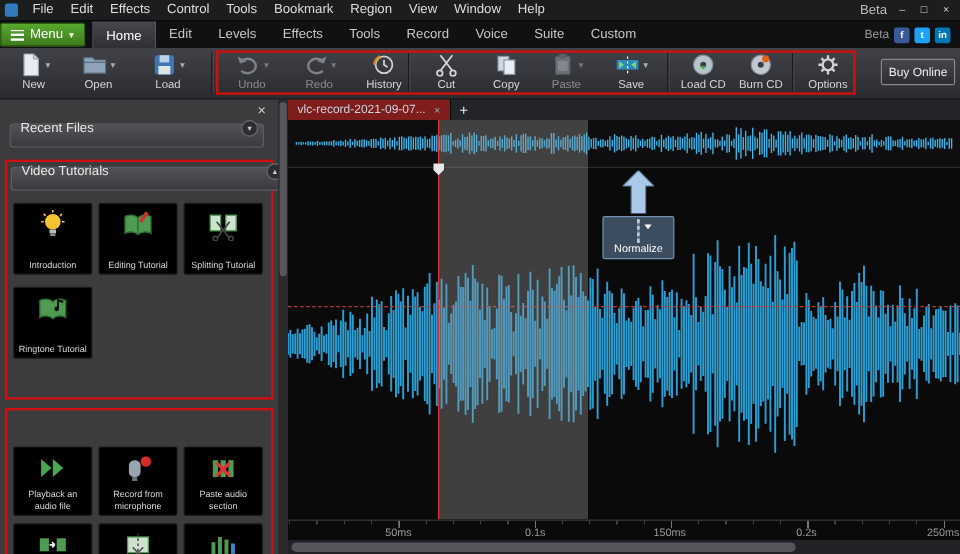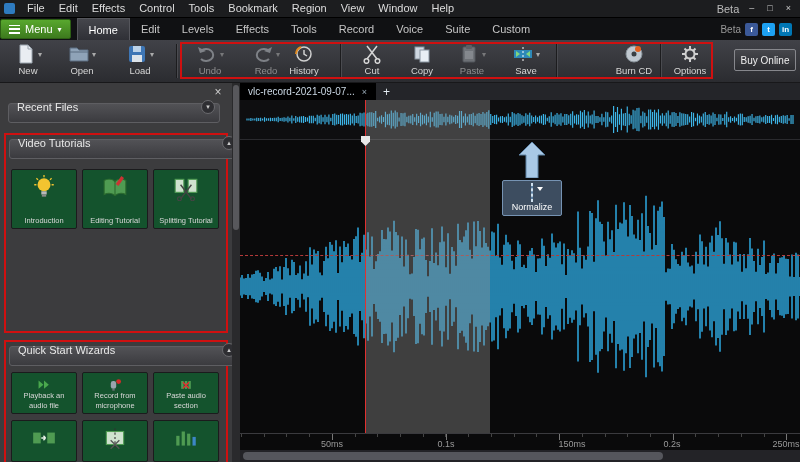--- a/index.html
+++ b/index.html
@@ -43,32 +43,32 @@
   .sb-bar .spacer { flex:1; }
   .sb-circle { width:14px; height:14px; border-radius:50%; background:#2e2e32; border:1px solid #6a6a6e; color:#ccc; font-size:7px; display:flex; align-items:center; justify-content:center; flex:none; }
   .rf-bar { left:8px; top:20px; width:212px; }
   .redbox { position:absolute; left:4px; width:224px; border:2px solid var(--highlight-red); }
   .vt-box { top:50px; height:200px; }
   .qs-box { top:257px; height:200px; }
   .box-header { left:3px; top:4px; width:232px; }
   .cards { position:absolute; left:5px; display:grid; grid-template-columns:repeat(3,66px); column-gap:5px; }
   .vt-cards { top:34px; row-gap:10px; }
   .qs-cards { top:30px; row-gap:6px; }
-  .card { width:66px; background:#14532d; border:1px solid #1b1b1d; border-radius:2px; display:flex; flex-direction:column; align-items:center; padding-top:5px; }
+  .card { width:66px; background:#000000; border:1px solid #1b1b1d; border-radius:2px; display:flex; flex-direction:column; align-items:center; padding-top:5px; }
   .vt-cards .card { height:60px; }
-  .qs-cards .card { height:42px; }
+  .qs-cards .card { height:58px; }
   .card-label { font-size:7.5px; color:#d8d8d8; text-align:center; line-height:1.25; margin-top:auto; padding:0 2px 3px; }
 
   .vscroll { position:absolute; left:232px; top:83px; width:8px; height:379px; background:#2a2a2c; }
   .vthumb { position:absolute; left:1px; top:2px; width:6px; height:145px; background:#58585c; border-radius:3px; }
 
   
   .main { position:absolute; left:240px; top:83px; width:560px; height:379px; background:#0a0a0b; }
   .tabbar { position:absolute; top:0; left:0; right:0; height:17px; background:#242529; display:flex; align-items:center; }
-  .doc-tab { height:17px; background:#000000; border-right:1px solid #000; color:#c9d6e2; font-size:10px; display:flex; align-items:center; gap:7px; padding:0 8px; }
+  .doc-tab { height:17px; background:#7f1d1d; border-right:1px solid #000; color:#c9d6e2; font-size:10px; display:flex; align-items:center; gap:7px; padding:0 8px; }
   .tab-close { color:#9aabb8; font-size:9px; }
   .tab-plus { color:#e6eef4; font-size:12px; padding:0 7px; }
 
   .waveview { position:absolute; top:17px; left:0; width:560px; height:333px; overflow:hidden; }
   .overview { position:absolute; top:0; left:0; width:560px; height:40px; background:#0e0e10; border-bottom:1px solid #2a2a2e; }
   .mainwave { position:absolute; top:40px; left:0; width:560px; height:293px; }
   svg.wave { position:absolute; left:0; top:0; width:100%; height:100%; }
   .dashline { position:absolute; left:0; right:0; top:115px; border-top:1px dashed #b43a3a; }
   .selection { position:absolute; top:0; height:333px; left:125px; width:125px; background:rgba(150,150,150,0.38); }
   .cursor { position:absolute; top:0; height:333px; left:125px; width:1px; background:var(--cursor-red); }
@@ -187,21 +187,21 @@
     <div class="tb-btn dim" style="left:242px">
       <span class="tb-iconrow">
           <svg width="22" height="20" viewBox="0 0 22 20">
             <path d="M17 7a7 6 0 1 0 0 8" fill="none" stroke="#b7bcc2" stroke-width="2"></path>
             <path d="M20 3l-2 6-6-2z" fill="#b7bcc2"></path>
           </svg>
           <span class="tb-caret">▾</span>
         </span>
       <span>Redo</span>
     </div>
-    <div class="tb-btn" style="left:280px">
+    <div class="tb-btn" style="left:296px">
       <span class="tb-iconrow">
           <svg width="22" height="20" viewBox="0 0 22 20">
             <circle cx="11" cy="10" r="7" fill="none" stroke="#d0d0d0" stroke-width="1.5"></circle>
             <path d="M11 6v4l3 2" fill="none" stroke="#d0d0d0" stroke-width="1.5"></path>
             <path d="M3 10a8 8 0 0 1 5-7" fill="none" stroke="#e08a20" stroke-width="2"></path>
           </svg>
         </span>
       <span>History</span>
     </div>
     <span class="tb-sep" style="left:340px"></span>
@@ -242,20 +242,30 @@
             <rect x="2" y="6" width="18" height="8" fill="#2d89b8"></rect>
             <path d="M11 3v14" stroke="#fff" stroke-dasharray="2 2"></path>
             <path d="M8 10L4 7v6zM14 10l4-3v6z" fill="#7fd67f"></path>
           </svg>
           <span class="tb-caret">▾</span>
         </span>
       <span>Save</span>
     </div>
     <span class="tb-sep" style="left:556px"></span>
 
+    <div class="tb-btn" style="left:562px">
+      <span class="tb-iconrow">
+          <svg width="22" height="20" viewBox="0 0 22 20">
+            <circle cx="11" cy="10" r="8" fill="#b8c4cc" stroke="#88929a"></circle>
+            <circle cx="11" cy="10" r="2.5" fill="#3a3f44"></circle>
+            <path d="M11 14l-3-3h6z" fill="#49a84d"></path>
+          </svg>
+        </span>
+      <span>Load CD</span>
+    </div>
     <div class="tb-btn" style="left:610px">
       <span class="tb-iconrow">
           <svg width="22" height="20" viewBox="0 0 22 20">
             <circle cx="11" cy="10" r="8" fill="#c0c8d0" stroke="#88929a"></circle>
             <circle cx="11" cy="10" r="2.5" fill="#3a3f44"></circle>
             <circle cx="15" cy="5" r="3" fill="#e06020"></circle>
           </svg>
         </span>
       <span>Burn CD</span>
     </div>
@@ -310,29 +320,33 @@
         <div class="card">
           <svg width="26" height="26" viewBox="0 0 24 24">
               <rect x="2" y="4" width="8" height="12" fill="#cfe2cf" stroke="#4f9b52"></rect>
               <rect x="14" y="4" width="8" height="12" fill="#cfe2cf" stroke="#4f9b52"></rect>
               <path d="M7 22L17 9M17 22L7 9" stroke="#444" stroke-width="1.3"></path>
               <circle cx="6" cy="22" r="1.8" fill="none" stroke="#444"></circle>
               <circle cx="18" cy="22" r="1.8" fill="none" stroke="#444"></circle>
             </svg>
           <span class="card-label">Splitting Tutorial</span>
         </div>
+        <div class="card">
+          <svg width="26" height="26" viewBox="0 0 24 24">
+              <path d="M2 5c4-2 8-1 10 1 2-2 6-3 10-1v13c-4-2-8-1-10 1-2-2-6-3-10-1z" fill="#4f9b52" stroke="#2c6b2f"></path>
+              <path d="M16 4v7" stroke="#111" stroke-width="1.5"></path>
+              <circle cx="15" cy="11.5" r="1.8" fill="#111"></circle>
+              <path d="M16 4l4 1v2l-4-1z" fill="#111"></path>
+            </svg>
+          <span class="card-label">Ringtone Tutorial</span>
+        </div>
       </div>
     </div>
 
     <div class="redbox qs-box">
-      <div class="sb-bar box-header">
-        <span>Quick Start Wizards</span>
-        <span class="spacer"></span>
-        <span class="sb-circle">▴</span>
-      </div>
       <div class="cards qs-cards">
         <div class="card">
           <svg width="26" height="24" viewBox="0 0 24 22">
               <polygon points="3,4 11,11 3,18" fill="#49a84d"></polygon>
               <polygon points="12,4 20,11 12,18" fill="#49a84d"></polygon>
             </svg>
           <span class="card-label">Playback an audio file</span>
         </div>
         <div class="card">
           <svg width="26" height="24" viewBox="0 0 24 22">
@@ -416,21 +430,21 @@
         <div class="norm-box">
           <span class="nb-icon"></span>
           <div class="norm-label">Normalize</div>
         </div>
       </div>
     </div>
 
     <div class="timeline">
       <span class="tl-label" style="left:92px">50ms</span>
       <span class="tl-label" style="left:206px">0.1s</span>
-      <span class="tl-label" style="left:332px">150ms</span>
+      <span class="tl-label" style="left:318px">150ms</span>
       <span class="tl-label" style="left:432px">0.2s</span>
       <span class="tl-label" style="left:546px">250ms</span>
     </div>
 
     <div class="hscroll">
       <span class="hthumb"></span>
     </div>
   </div>
 
 </div>

